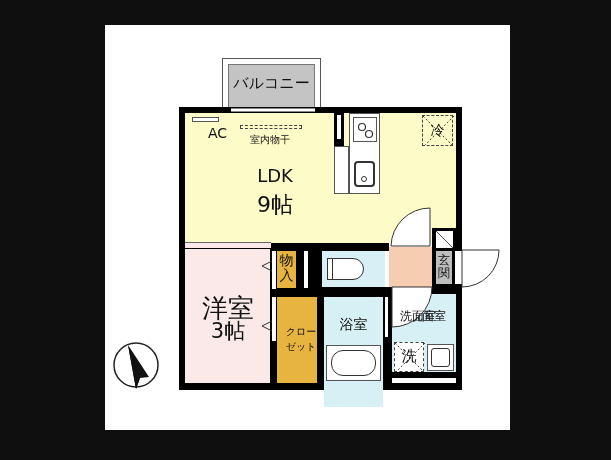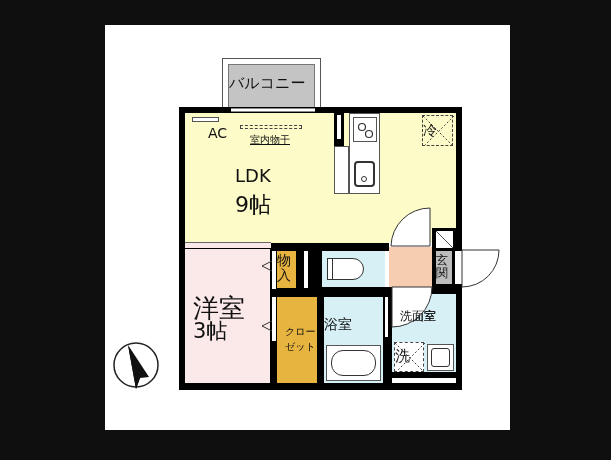--- a/index.html
+++ b/index.html
@@ -1,20 +1,20 @@
 <!DOCTYPE html>
 <html><head>
 <meta charset="utf-8">
 <style>
   html,body{margin:0;padding:0;}
   body{width:611px;height:460px;background:#0f0f0f;position:relative;overflow:hidden;font-family:"DejaVu Sans","Liberation Sans",sans-serif;}
   .abs{position:absolute;box-sizing:border-box;}
   .panel{left:105px;top:25px;width:405px;height:405px;background:#ffffff;}
   .wall{background:#000;}
-  .lbl{position:absolute;color:#111;text-align:left;line-height:1.05;white-space:pre;}
+  .lbl{position:absolute;color:#111;text-align:center;line-height:1.05;white-space:pre;}
   .thin{border:1px solid #555;}
   .dashed{border:1px dashed #444;}
   svg{position:absolute;overflow:visible;}
 </style>
 </head>
 <body>
 
 <div class="abs panel">
 </div>
 
@@ -28,21 +28,21 @@
 <div class="abs" style="left:185px;top:113px;width:247px;height:130px;background:#fdfbc8;"></div>
 <div class="abs" style="left:432px;top:113px;width:24px;height:115px;background:#fdfbc8;"></div>
 <div class="lbl" style="left:235px;top:167px;width:80px;font-size:18px;">LDK</div>
 <div class="lbl" style="left:235px;top:193px;width:80px;font-size:22px;">9帖</div>
 
 <div class="abs" style="left:231px;top:108px;width:84px;height:4px;background:#fff;border-top:1px solid #888;border-bottom:1px solid #888;"></div>
 
 <div class="abs thin" style="left:192px;top:117px;width:27px;height:5px;background:#fff;"></div>
 <div class="lbl" style="left:208px;top:126px;font-size:14px;">AC</div>
 <div class="abs dashed" style="left:240px;top:125px;width:62px;height:4px;"></div>
-<div class="lbl" style="left:250px;top:135px;font-size:10px;text-decoration:underline;">室内物干</div>
+<div class="lbl" style="left:250px;top:135px;font-size:10px;">室内物干</div>
 
 <div class="abs wall" style="left:334px;top:113px;width:10px;height:33px;"></div>
 <div class="abs" style="left:337px;top:115px;width:4px;height:24px;background:#fff;"></div>
 <div class="abs thin" style="left:334px;top:146px;width:15px;height:48px;background:#fff;"></div>
 <div class="abs thin" style="left:349px;top:113px;width:31px;height:81px;background:#fff;">
   <div class="abs thin" style="left:3px;top:3px;width:24px;height:25px;background:#fff;">
     <svg width="24" height="25">
         <circle cx="8" cy="9" r="3.5" fill="none" stroke="#333" stroke-width="1.2"></circle>
         <circle cx="15" cy="16" r="3.5" fill="none" stroke="#333" stroke-width="1.2"></circle>
       </svg>
@@ -111,21 +111,21 @@
     <polyline points="12,2 2,7 12,12" fill="none" stroke="#333"></polyline>
   </svg>
 
 <div class="abs" style="left:322px;top:251px;width:63px;height:36px;background:#d7f0f6;"></div>
 <div class="abs" style="left:329px;top:258px;width:35px;height:22px;border:1.5px solid #333;border-radius:3px 12px 12px 3px;background:#fff;"></div>
 <div class="abs" style="left:327px;top:258px;width:6px;height:22px;border:1px solid #333;background:#fff;"></div>
 <div class="abs" style="left:385px;top:251px;width:4px;height:36px;background:#fff;"></div>
 
 <div class="abs wall" style="left:322px;top:287px;width:134px;height:7px;"></div>
 
-<div class="abs" style="left:324px;top:297px;width:59px;height:86px;background:#d7f0f6;">
+<div class="abs" style="left:324px;top:297px;width:59px;height:110px;background:#d7f0f6;">
   <div class="lbl" style="left:0;right:0;top:20px;font-size:14px;">浴室</div>
   <div class="abs" style="left:2px;top:48px;width:55px;height:36px;border:1px solid #555;background:#fff;">
     <div class="abs" style="left:4px;top:4px;width:45px;height:26px;border:1.5px solid #333;border-radius:12px;"></div>
   </div>
 </div>
 <div class="abs" style="left:385px;top:297px;width:3px;height:40px;background:#fff;"></div>
 
 <div class="abs" style="left:392px;top:294px;width:64px;height:78px;background:#d7f0f6;">
   <div class="lbl" style="left:8px;right:0;top:16px;font-size:12px;">洗面室</div>
 </div>

